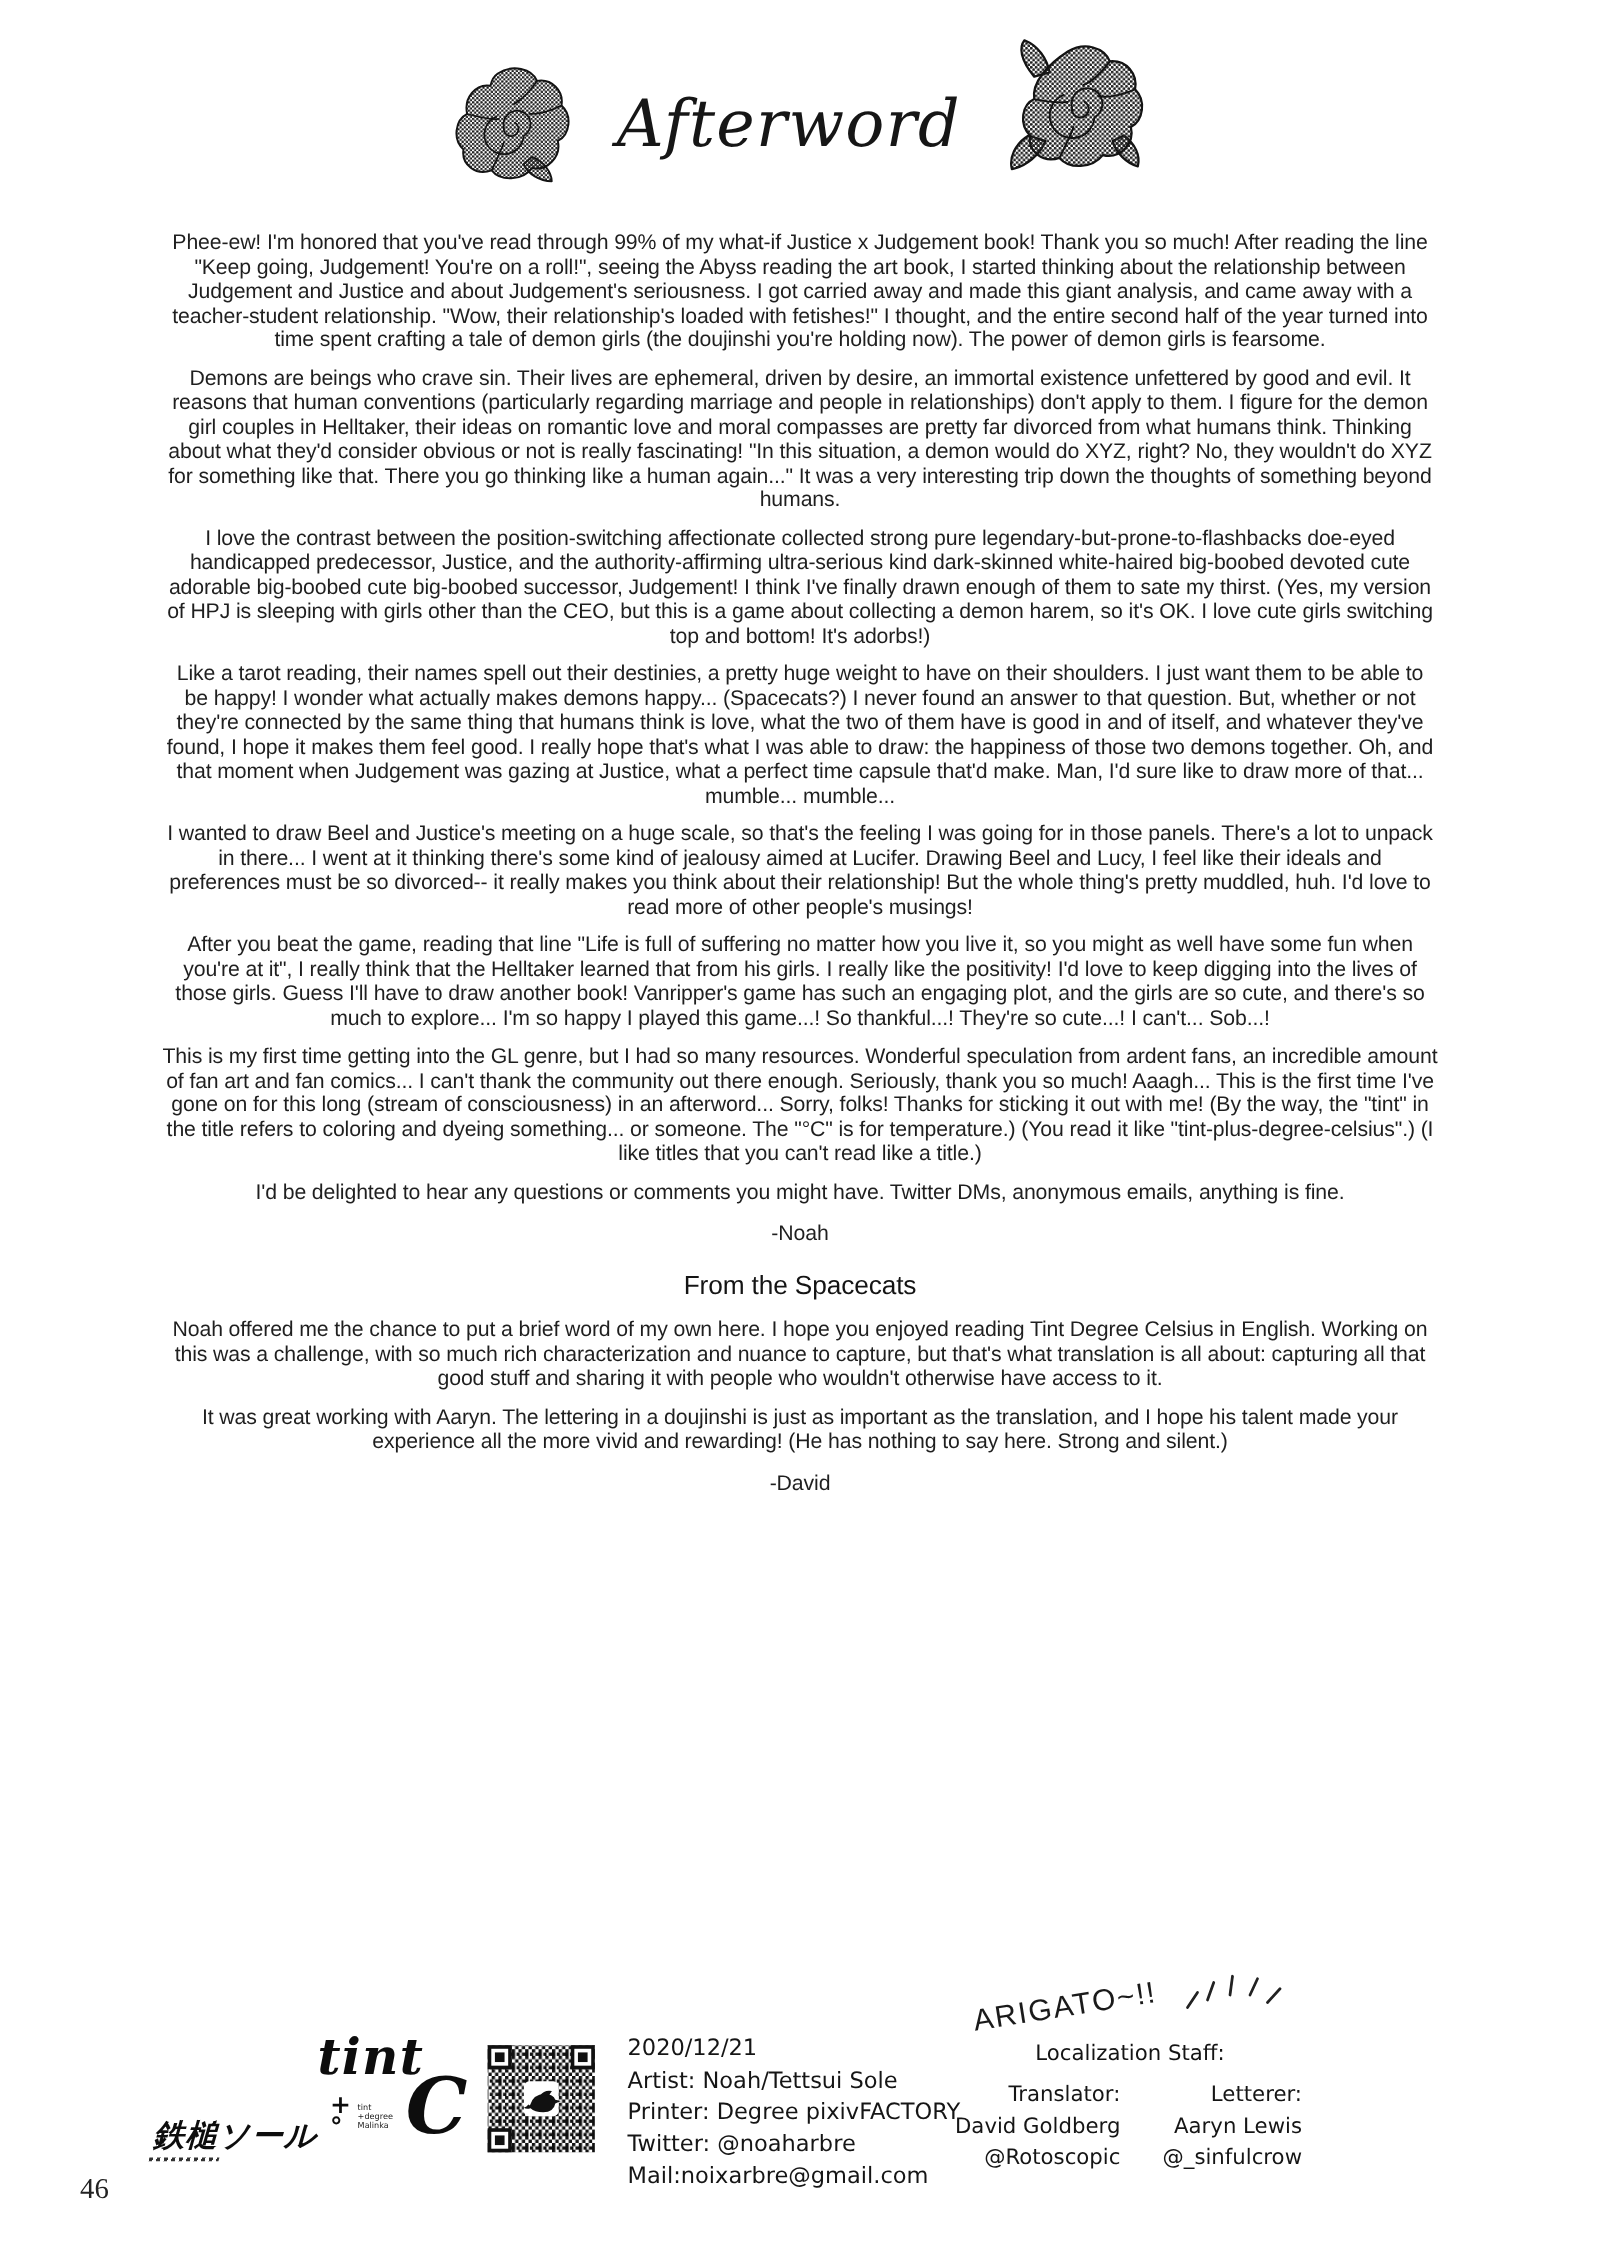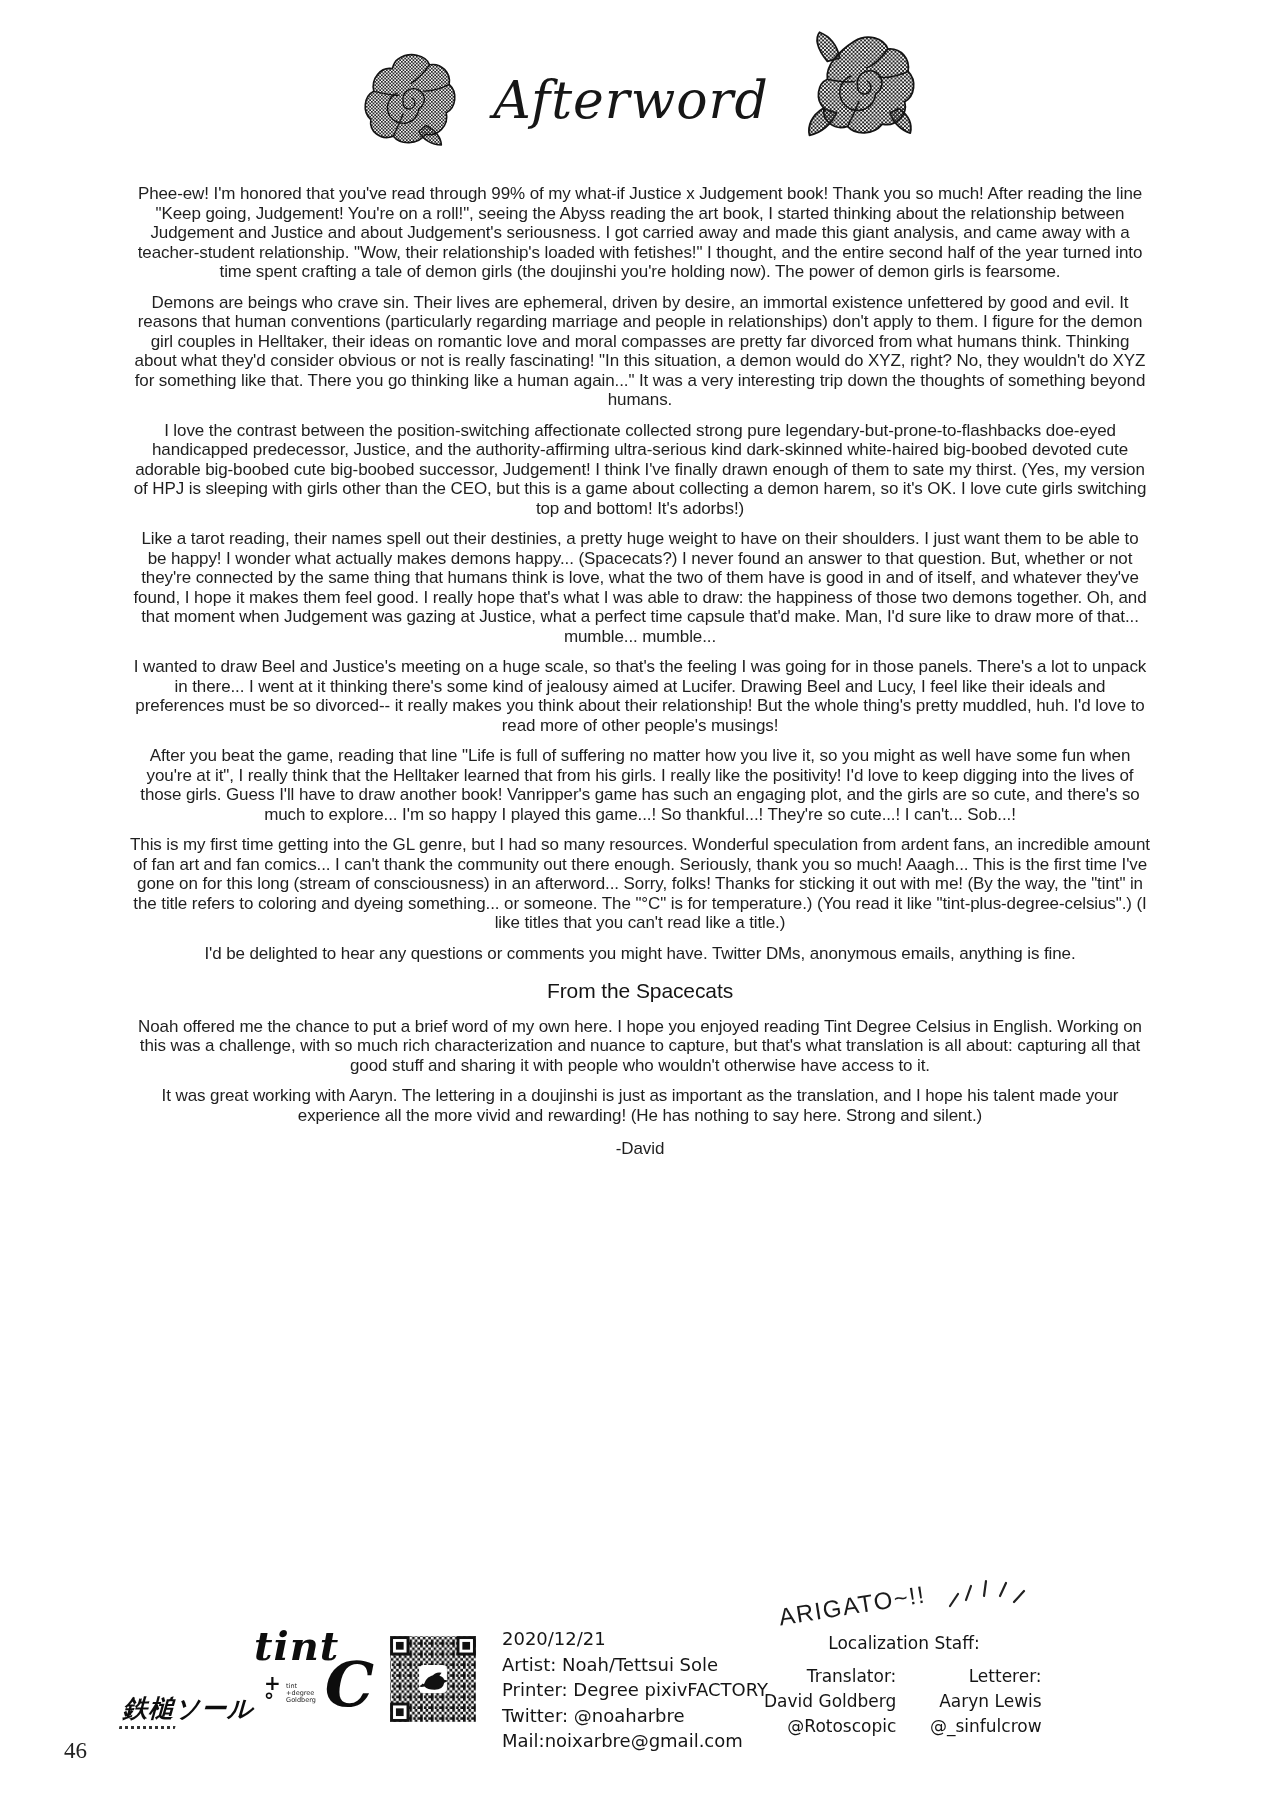--- a/index.html
+++ b/index.html
@@ -148,34 +148,35 @@
 
   <main class="body-text">
     <p>Phee-ew! I'm honored that you've read through 99% of my what-if Justice x Judgement book! Thank you so much! After reading the line "Keep going, Judgement! You're on a roll!", seeing the Abyss reading the art book, I started thinking about the relationship between Judgement and Justice and about Judgement's seriousness. I got carried away and made this giant analysis, and came away with a teacher-student relationship. "Wow, their relationship's loaded with fetishes!" I thought, and the entire second half of the year turned into time spent crafting a tale of demon girls (the doujinshi you're holding now). The power of demon girls is fearsome.</p>
     <p>Demons are beings who crave sin. Their lives are ephemeral, driven by desire, an immortal existence unfettered by good and evil. It reasons that human conventions (particularly regarding marriage and people in relationships) don't apply to them. I figure for the demon girl couples in Helltaker, their ideas on romantic love and moral compasses are pretty far divorced from what humans think. Thinking about what they'd consider obvious or not is really fascinating! "In this situation, a demon would do XYZ, right? No, they wouldn't do XYZ for something like that. There you go thinking like a human again..." It was a very interesting trip down the thoughts of something beyond humans.</p>
     <p>I love the contrast between the position-switching affectionate collected strong pure legendary-but-prone-to-flashbacks doe-eyed handicapped predecessor, Justice, and the authority-affirming ultra-serious kind dark-skinned white-haired big-boobed devoted cute adorable big-boobed cute big-boobed successor, Judgement! I think I've finally drawn enough of them to sate my thirst. (Yes, my version of HPJ is sleeping with girls other than the CEO, but this is a game about collecting a demon harem, so it's OK. I love cute girls switching top and bottom! It's adorbs!)</p>
     <p>Like a tarot reading, their names spell out their destinies, a pretty huge weight to have on their shoulders. I just want them to be able to be happy! I wonder what actually makes demons happy... (Spacecats?) I never found an answer to that question. But, whether or not they're connected by the same thing that humans think is love, what the two of them have is good in and of itself, and whatever they've found, I hope it makes them feel good. I really hope that's what I was able to draw: the happiness of those two demons together. Oh, and that moment when Judgement was gazing at Justice, what a perfect time capsule that'd make. Man, I'd sure like to draw more of that... mumble... mumble...</p>
     <p>I wanted to draw Beel and Justice's meeting on a huge scale, so that's the feeling I was going for in those panels. There's a lot to unpack in there... I went at it thinking there's some kind of jealousy aimed at Lucifer. Drawing Beel and Lucy, I feel like their ideals and preferences must be so divorced-- it really makes you think about their relationship! But the whole thing's pretty muddled, huh. I'd love to read more of other people's musings!</p>
     <p>After you beat the game, reading that line "Life is full of suffering no matter how you live it, so you might as well have some fun when you're at it", I really think that the Helltaker learned that from his girls. I really like the positivity! I'd love to keep digging into the lives of those girls. Guess I'll have to draw another book! Vanripper's game has such an engaging plot, and the girls are so cute, and there's so much to explore... I'm so happy I played this game...! So thankful...! They're so cute...! I can't... Sob...!</p>
     <p>This is my first time getting into the GL genre, but I had so many resources. Wonderful speculation from ardent fans, an incredible amount of fan art and fan comics... I can't thank the community out there enough. Seriously, thank you so much! Aaagh... This is the first time I've gone on for this long (stream of consciousness) in an afterword... Sorry, folks! Thanks for sticking it out with me! (By the way, the "tint" in the title refers to coloring and dyeing something... or someone. The "°C" is for temperature.) (You read it like "tint-plus-degree-celsius".) (I like titles that you can't read like a title.)</p>
     <p>I'd be delighted to hear any questions or comments you might have. Twitter DMs, anonymous emails, anything is fine.</p>
+    <p class="sig">-Noah</p>
 
     <h2 class="translator-heading">From the Spacecats</h2>
     <p>Noah offered me the chance to put a brief word of my own here. I hope you enjoyed reading Tint Degree Celsius in English. Working on this was a challenge, with so much rich characterization and nuance to capture, but that's what translation is all about: capturing all that good stuff and sharing it with people who wouldn't otherwise have access to it.</p>
     <p>It was great working with Aaryn. The lettering in a doujinshi is just as important as the translation, and I hope his talent made your experience all the more vivid and rewarding! (He has nothing to say here. Strong and silent.)</p>
     <p class="sig">-David</p>
   </main>
 
   <div class="tettsui-logo">鉄槌ソール</div>
 
   <div class="tint-logo">
     <div class="tint-word">tint</div>
     <div class="tint-row">
       <span class="tint-plus">+°</span>
-      <span class="tint-caption">tint +degree Goldberg</span>
+      <span class="tint-caption">tint +degree Malinka</span>
       <span class="tint-bigc">C</span>
     </div>
   </div>
 
   <span class="qr-wrap">
     <svg width="90" height="90" viewBox="0 0 84 84">
       <defs>
         <pattern id="qrp" width="10" height="10" patternUnits="userSpaceOnUse">
           <rect x="0" y="0" width="2.5" height="2.5" fill="#111"></rect>
           <rect x="5" y="0" width="2.5" height="2.5" fill="#111"></rect>

